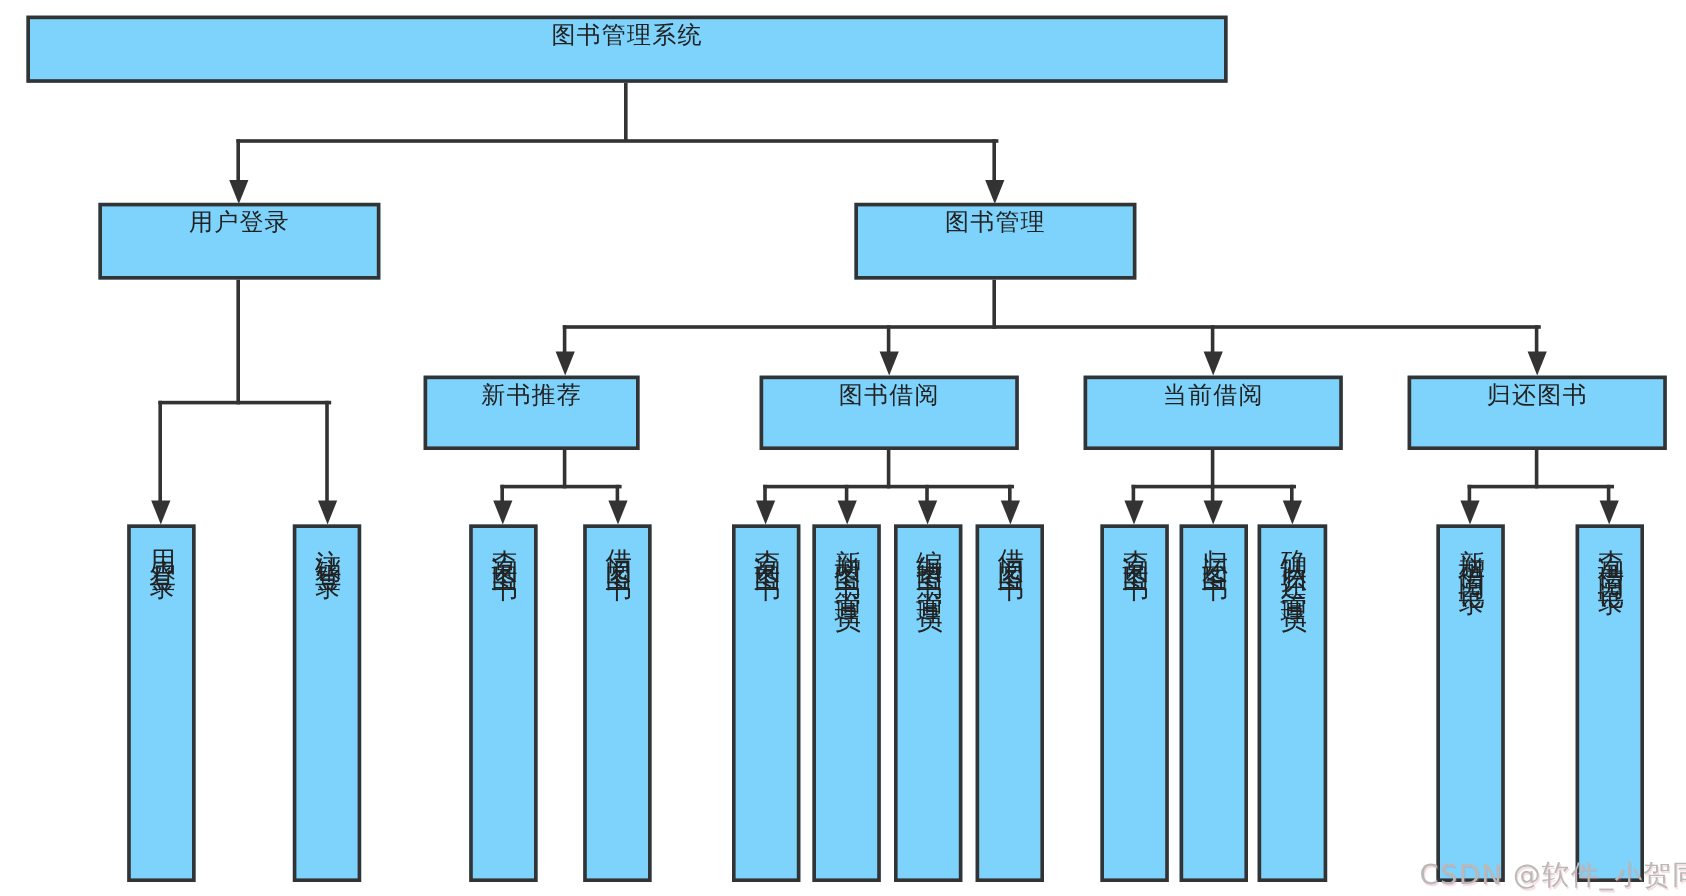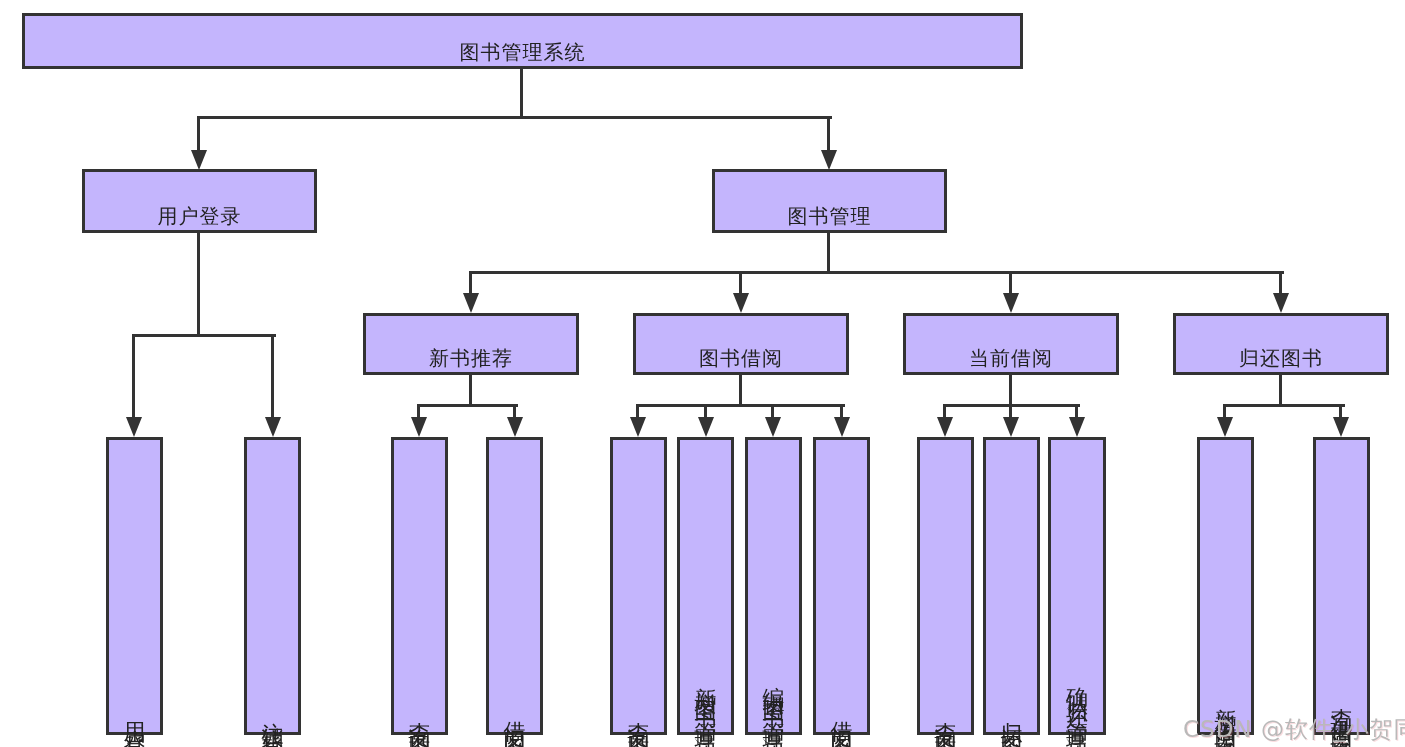--- a/index.html
+++ b/index.html
@@ -32,24 +32,24 @@
     width: 0;
     height: 0;
     border-left: 8px solid transparent;
     border-right: 8px solid transparent;
     border-top: 20px solid #333333;
   }
   
   .node {
     position: absolute;
     box-sizing: border-box;
-    background: #c4b5fd;
+    background: #7dd3fc;
     border: 3px solid #333333;
     display: flex;
-    align-items: flex-end;
+    align-items: flex-start;
     justify-content: center;
     color: #222222;
     font-size: 20px;
     letter-spacing: 1px;
     text-align: center;
   }
   .node.leaf {
     top: 437px;
     width: 57px;
     height: 298px;
@@ -142,21 +142,21 @@
     <span>图书管理系统</span>
   </div>
 
   <div class="node" style="left:82px; top:169px; width:235px; height:64px;">
     <span>用户登录</span>
   </div>
   <div class="node" style="left:712px; top:169px; width:235px; height:64px;">
     <span>图书管理</span>
   </div>
 
-  <div class="node" style="left:363px; top:313px; width:216px; height:62px;">
+  <div class="node" style="left:353px; top:313px; width:180px; height:62px;">
     <span>新书推荐</span>
   </div>
   <div class="node" style="left:903px; top:313px; width:216px; height:62px;">
     <span>当前借阅</span>
   </div>
   <div class="node" style="left:633px; top:313px; width:216px; height:62px;">
     <span>图书借阅</span>
   </div>
   <div class="node" style="left:1173px; top:313px; width:216px; height:62px;">
     <span>归还图书</span>

